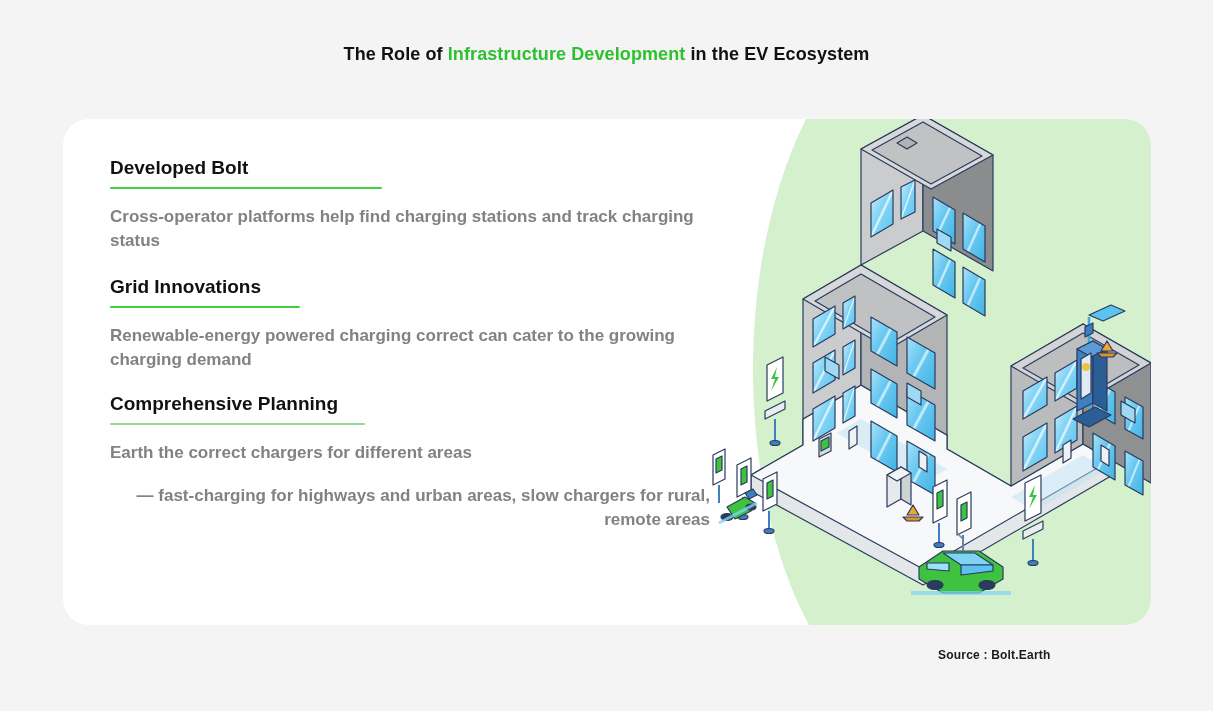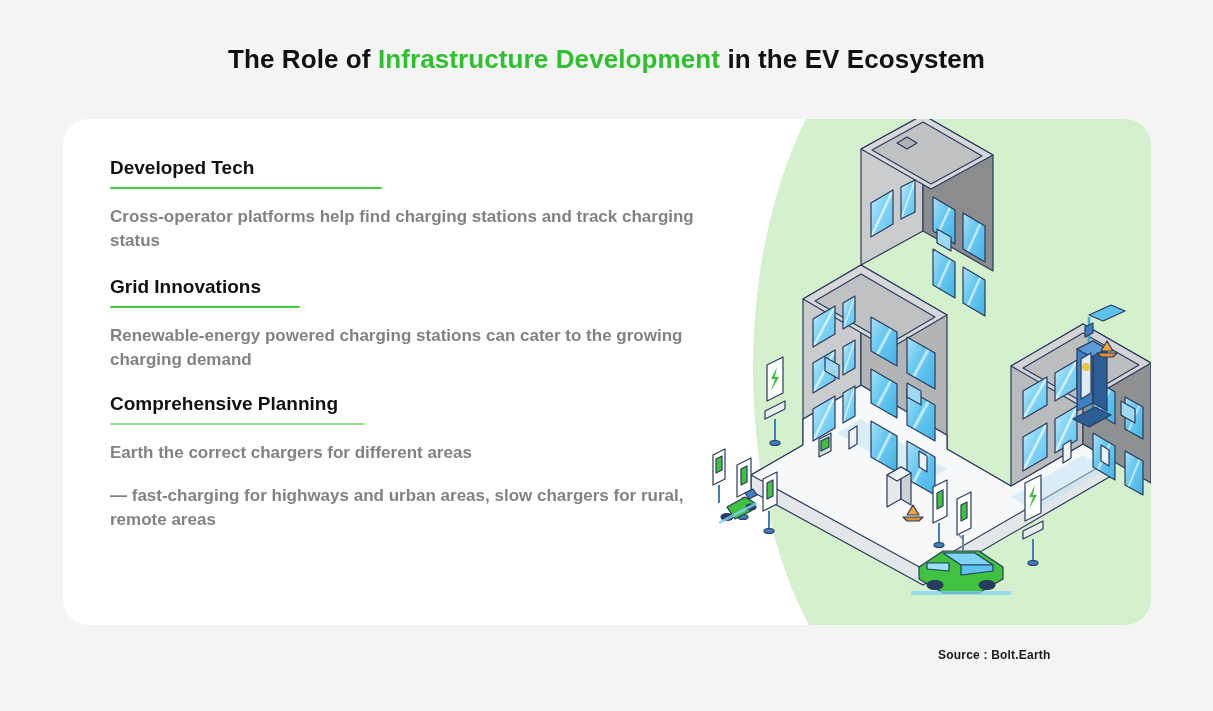--- a/index.html
+++ b/index.html
@@ -6,21 +6,21 @@
   body{
     width:1213px;height:711px;
     background:#f4f4f4;
     font-family:"Liberation Sans", sans-serif;
     overflow:hidden;
     position:relative;
   }
   .page-title{
     position:absolute;left:0;top:44px;width:1213px;
     text-align:center;
-    font-size:26px;font-weight:bold;color:#111111;
+    font-size:18px;font-weight:bold;color:#111111;
     letter-spacing:.1px;
   }
   .page-title .hl{color:#2fc02f;}
   .card{
     position:absolute;left:63px;top:119px;
     width:1088px;height:506px;
     background:#ffffff;border-radius:26px;
     overflow:hidden;
   }
   .green-blob{
@@ -35,21 +35,21 @@
   .section{margin-bottom:0;}
   .sec-head{
     font-size:19px;font-weight:bold;color:#111111;
     margin:0 0 7px 0;line-height:1.2;
   }
   .rule{height:2px;border-radius:1px;margin-bottom:16px;}
   .sec-body{
     font-size:17px;font-weight:bold;color:#808285;
     line-height:1.42;margin:0;
   }
-  .sec-body + .sec-body{margin-top:19px;}
+  .sec-body + .sec-body{margin-top:19px;text-align:right;}
   .s1{margin-top:0;}
   .s2{margin-top:23px;}
   .s3{margin-top:21px;}
   .illus{
     position:absolute;left:648px;top:0px;
     width:440px;height:506px;
   }
   .illus svg{display:block;}
   .source{
     position:absolute;left:938px;top:648px;
@@ -68,29 +68,29 @@
 
   <div class="green-blob">
     <svg width="440" height="506" viewBox="0 0 440 506" xmlns="http://www.w3.org/2000/svg" aria-hidden="true">
       <path d="M440 0 H95 C60 70 42 160 42 250 C42 345 62 440 98 506 H440 Z" fill="#d4f0cd"></path>
     </svg>
   </div>
 
   <div class="content">
 
     <div class="section s1">
-      <div class="sec-head">Developed Tech</div>
+      <div class="sec-head">Developed Bolt</div>
       <div class="rule" style="width:272px;background:#3fcf3f;"></div>
       <p class="sec-body">Cross-operator platforms help find charging stations and track charging status</p>
     </div>
 
     <div class="section s2">
       <div class="sec-head">Grid Innovations</div>
       <div class="rule" style="width:190px;background:#3fcf3f;"></div>
-      <p class="sec-body">Renewable-energy powered charging stations can cater to the growing charging demand</p>
+      <p class="sec-body">Renewable-energy powered charging correct can cater to the growing charging demand</p>
     </div>
 
     <div class="section s3">
       <div class="sec-head">Comprehensive Planning</div>
       <div class="rule" style="width:255px;background:#96dd93;"></div>
       <p class="sec-body">Earth the correct chargers for different areas</p>
       <p class="sec-body">— fast-charging for highways and urban areas, slow chargers for rural, remote areas</p>
     </div>
 
   </div>

